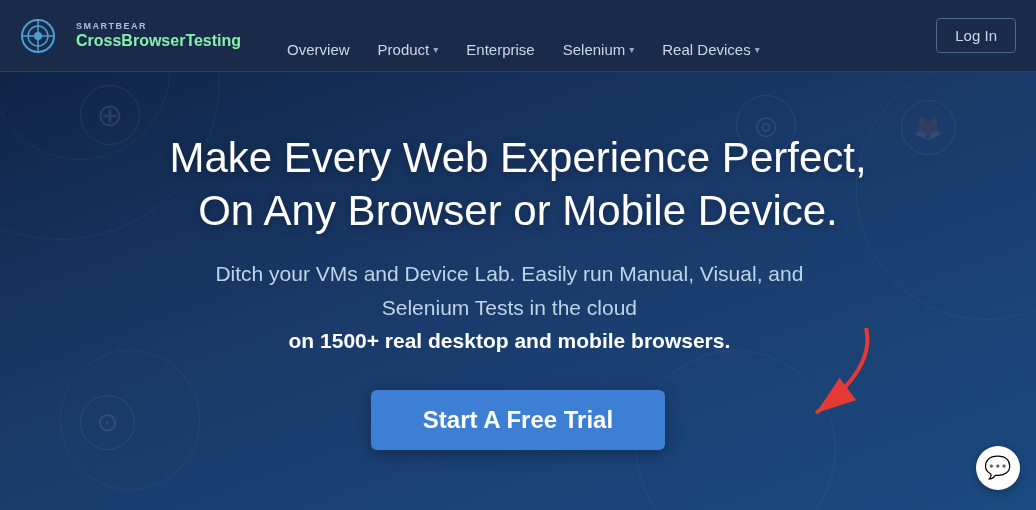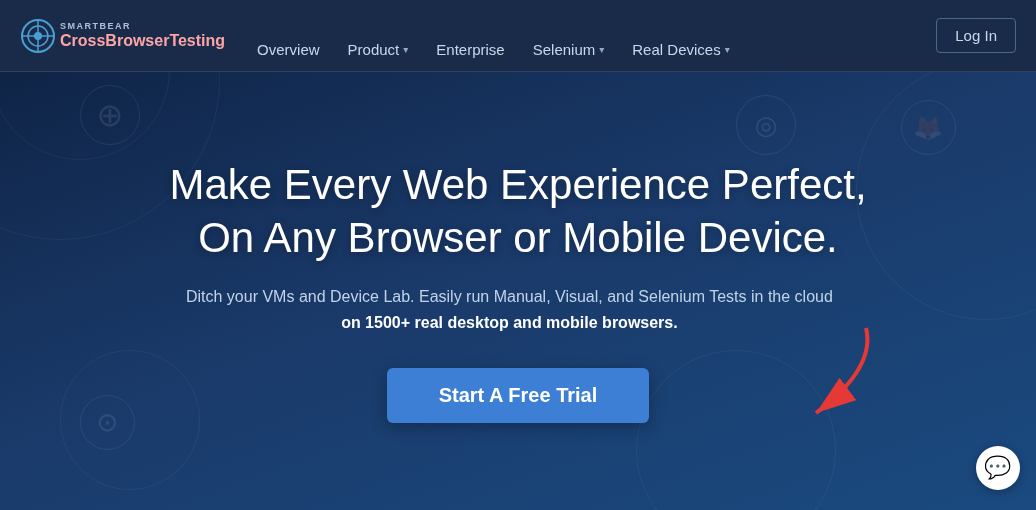--- a/index.html
+++ b/index.html
@@ -20,22 +20,22 @@
       display: flex;
       align-items: center;
       padding: 0 20px;
       z-index: 10;
       border-bottom: 1px solid rgba(255,255,255,0.1);
     }
 
     .logo-area {
       display: flex;
       align-items: center;
-      gap: 4px;
-      margin-right: 20px;
+      gap: 20px;
+      margin-right: 34px;
     }
 
     .logo-icon {
       width: 36px;
       height: 36px;
     }
 
     .logo-text-group {
       display: flex;
       flex-direction: column;
@@ -44,21 +44,21 @@
     .logo-top {
       font-size: 9px;
       color: #aac0d8;
       letter-spacing: 1.5px;
       text-transform: uppercase;
       font-weight: 600;
     }
 
     .logo-main {
       font-size: 16px;
-      color: #fca5a5;
+      color: #86efac;
       font-weight: 700;
       line-height: 1.2;
     }
 
     .nav-links {
       display: flex;
       align-items: center;
       gap: 4px;
       flex: 1;
     }
@@ -158,37 +158,37 @@
     .hero-title {
       font-size: 42px;
       font-weight: 400;
       color: #ffffff;
       line-height: 1.25;
       margin-bottom: 20px;
       text-shadow: 0 2px 8px rgba(0,0,0,0.3);
     }
 
     .hero-subtitle {
-      font-size: 16px;
+      font-size: 21px;
       color: #c0d4e8;
       line-height: 1.6;
       margin-bottom: 32px;
       max-width: 680px;
     }
 
     .hero-subtitle strong {
       color: #ffffff;
       font-weight: 700;
       margin-top: 20px;
     }
 
     .btn-cta {
       background: #3d7fd4;
       color: #ffffff;
-      font-size: 20px;
+      font-size: 24px;
       font-weight: 600;
       padding: 16px 52px;
       border-radius: 6px;
       cursor: pointer;
       border: none;
       box-shadow: 0 4px 16px rgba(0,0,0,0.3);
       position: relative;
     }
 
     

